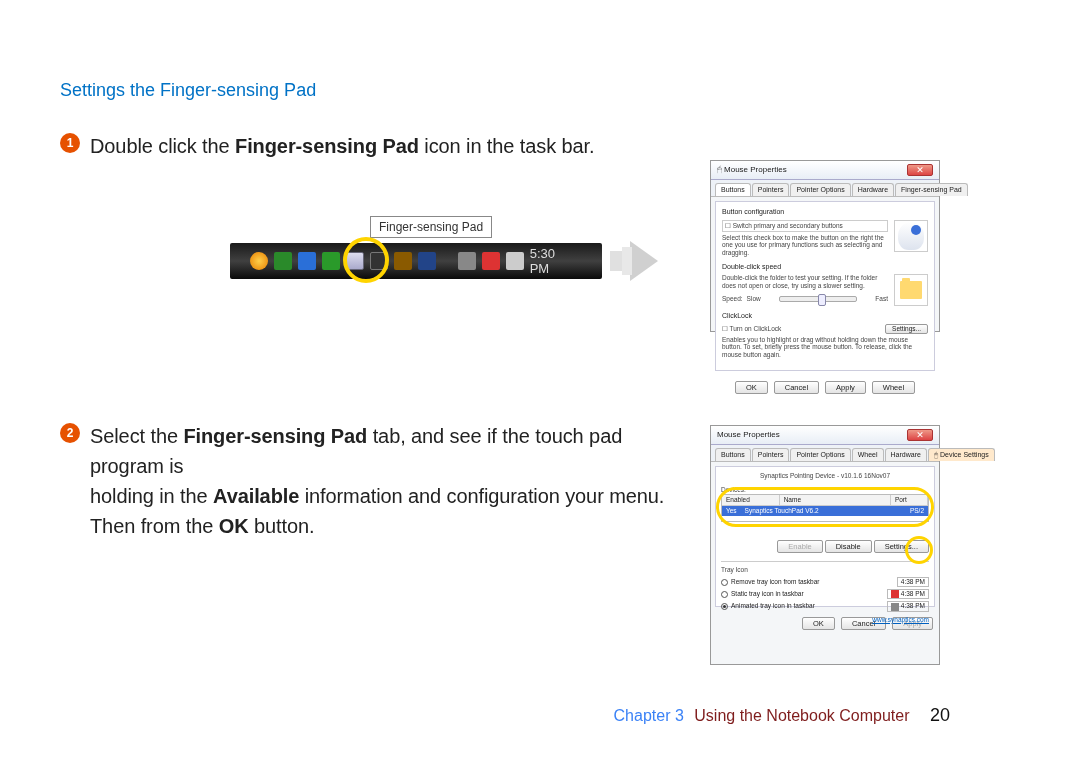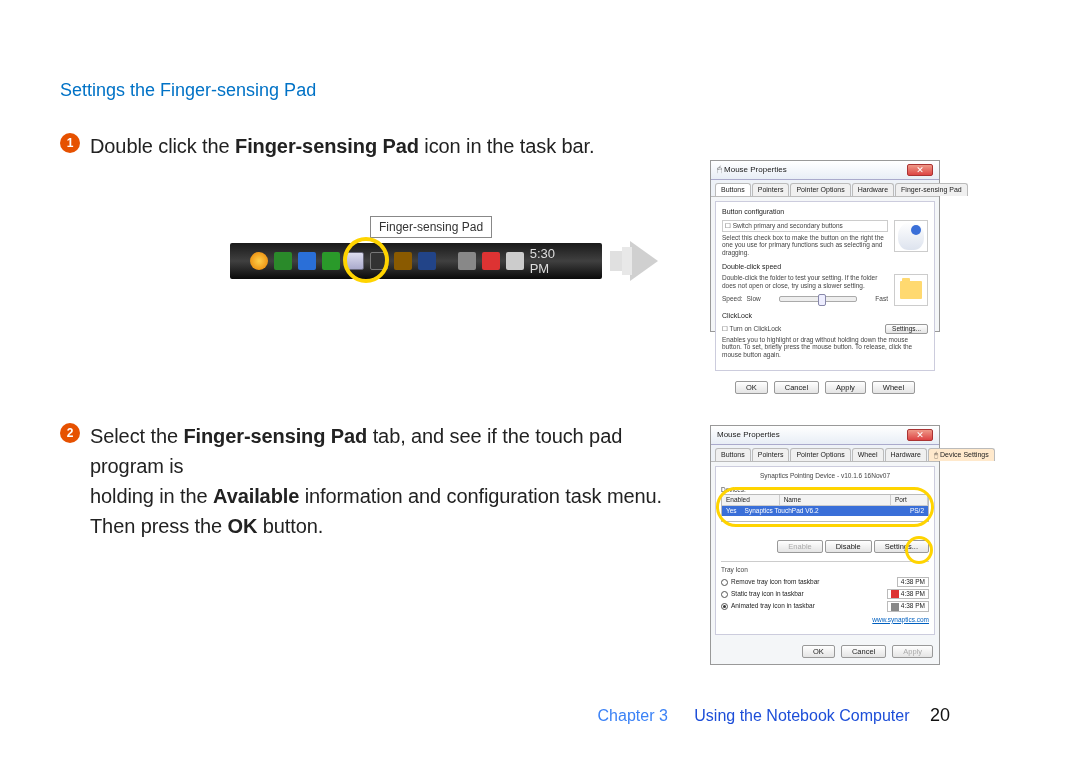--- a/index.html
+++ b/index.html
@@ -192,21 +192,21 @@
   
   .shot1 { top:160px; left:710px; width:230px; height:172px; }
   .shot1 .pane { height:170px; }
   .dcslider {
     height:6px;border:1px solid #aaa;border-radius:2px;background:#eee;position:relative;margin:3px 14px;
   }
   .dcslider .thumb{position:absolute;left:50%;top:-3px;width:8px;height:12px;background:#eef;border:1px solid #88a;border-radius:2px;}
 
   
   .shot2 { top:425px; left:710px; width:230px; height:240px; }
-  .shot2 .pane { height:169px; padding:5px; }
+  .shot2 .pane { height:141px; padding:5px; }
   .devtable {
     border:1px solid #bbb;width:100%;height:28px;background:#fff;font-size:6.5px;
   }
   .devhdr{display:flex;background:#f3f3f3;border-bottom:1px solid #ccc;}
   .devhdr span{padding:1px 4px;border-right:1px solid #ccc;}
   .selrow{background:#3a6fd8;color:#fff;padding:1px 4px;display:flex;justify-content:space-between;}
   .ring2{border:3px solid #ffd400;border-radius:50%;width:28px;height:28px;position:absolute;}
   .traygrid{font-size:6.5px;}
   .traygrid .row{display:flex;justify-content:space-between;align-items:center;margin:2px 0;}
   .timebox{border:1px solid #bbb;padding:0 3px;font-size:6.5px;}
@@ -215,21 +215,21 @@
 
   
   .footer {
     position:absolute;
     bottom:34px; left:0; right:0;
     text-align:right;
     padding-right:130px;
     font-size:16px;
   }
   .footer .chap { color:#3b82f6; }
-  .footer .title { color:#1d4ed8; margin-left:22px; }
+  .footer .title { color:#7f1d1d; margin-left:6px; }
   .footer .pg { color:#111; font-size:18px; margin-left:16px; }
 </style>
 </head>
 <body>
 
 <div class="section-title">Settings the Finger-sensing Pad</div>
 
 <div class="step">
   <div class="num">1</div>
   <div class="text">
@@ -255,22 +255,22 @@
     <span class="clock">5:30 PM</span>
   </div>
   <div class="highlight-ring"></div>
   <div class="big-arrow"></div>
 </div>
 
 <div class="step">
   <div class="num">2</div>
   <div class="text">
     <span>Select the </span><b>Finger-sensing Pad</b><span> tab, and see if the touch pad program is</span><br>
-    <span>holding in the </span><b>Available</b><span> information and configuration task menu.</span><br>
-    <span>Then press the </span><b>OK</b><span> button.</span>
+    <span>holding in the </span><b>Available</b><span> information and configuration your menu.</span><br>
+    <span>Then from the </span><b>OK</b><span> button.</span>
   </div>
 </div>
 
 <div class="shot shot1">
   <div class="titlebar">
     <span>🖱 <span>Mouse Properties</span></span>
     <span class="redx">✕</span>
   </div>
   <div class="tabs">
     <span class="tab active">Buttons</span>

